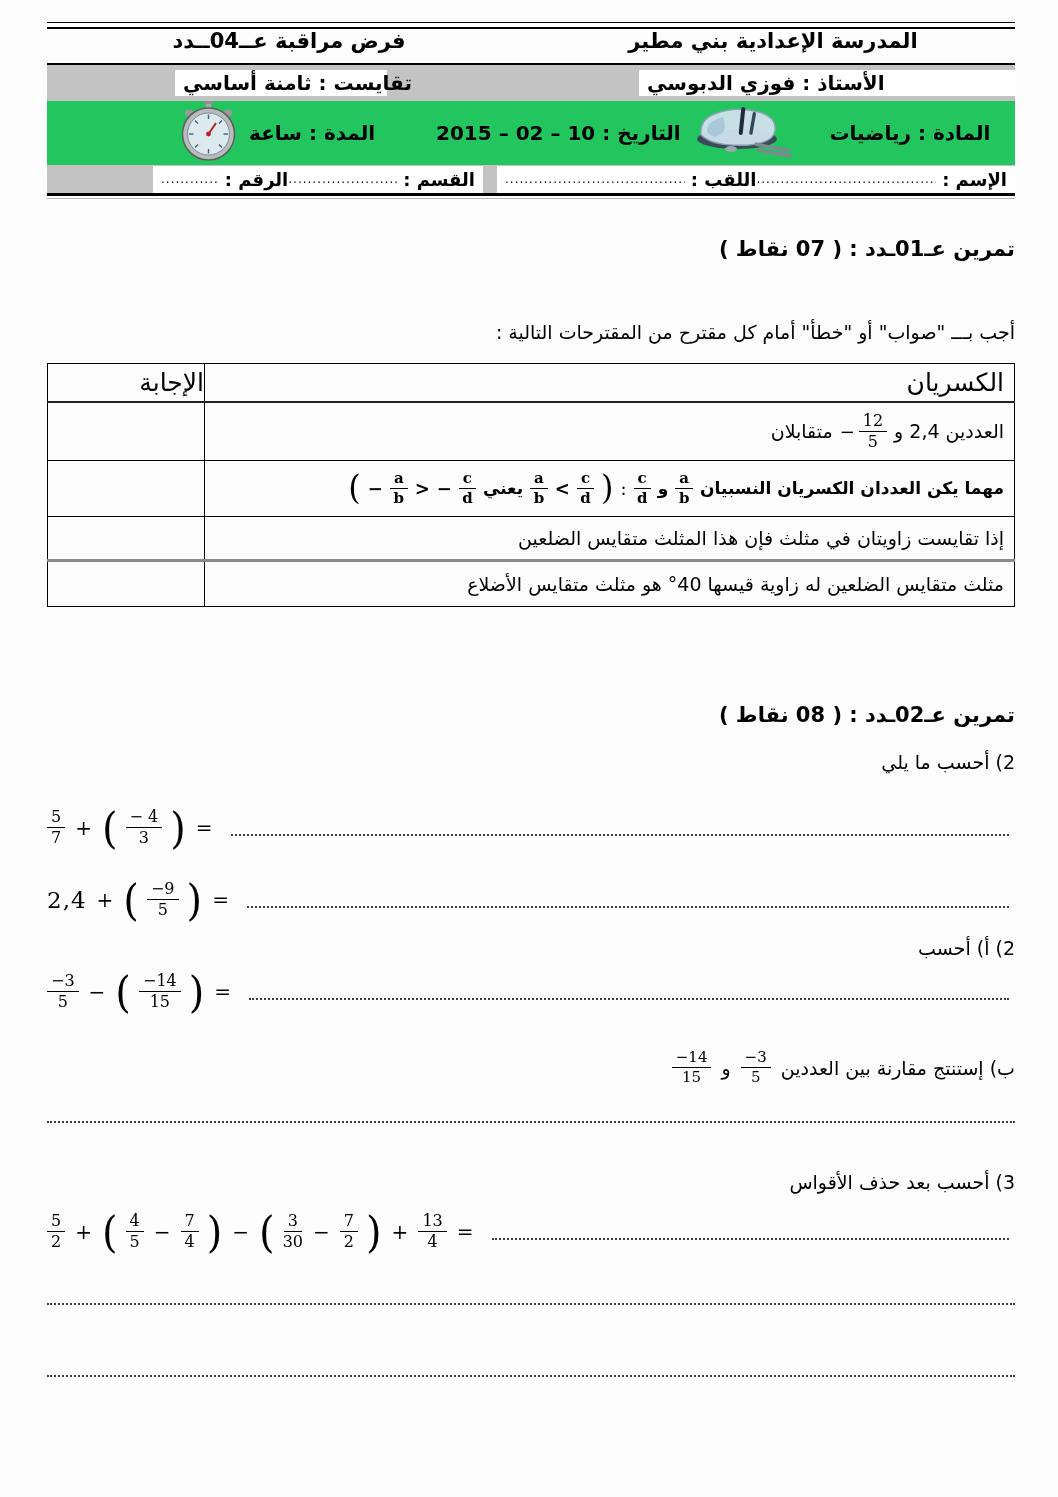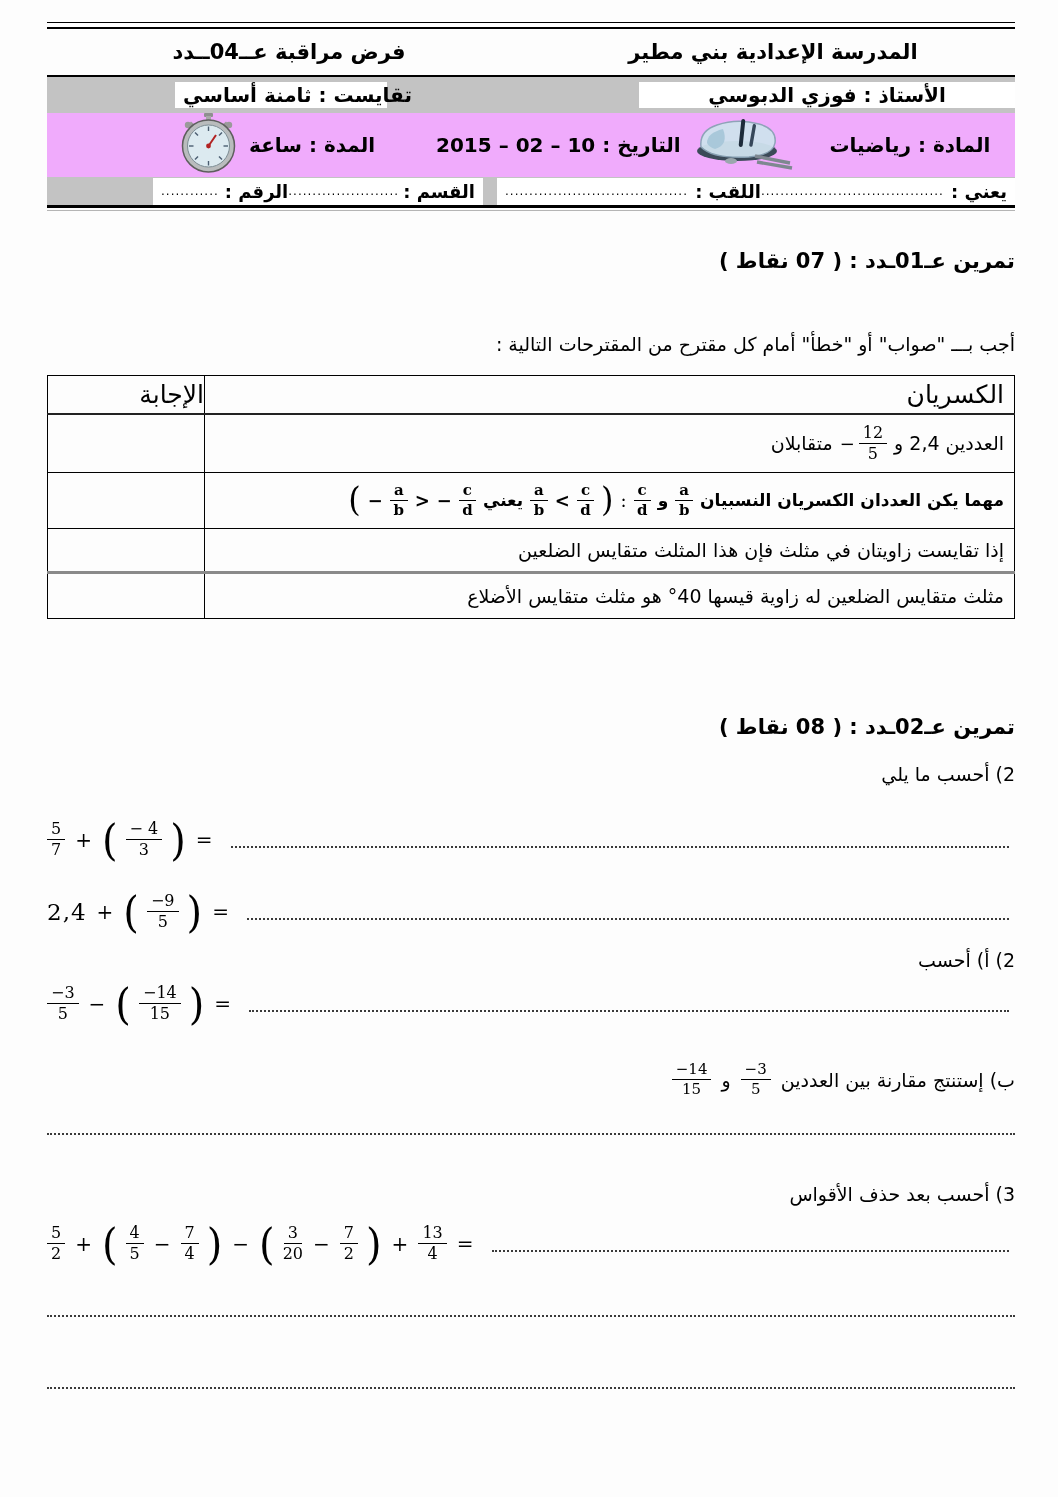--- a/index.html
+++ b/index.html
@@ -8,28 +8,28 @@
     width:1058px; height:1497px; margin:0 auto; background:#fdfdfd;
     position:relative; color:#000;
     font-family:"DejaVu Sans", sans-serif;
     overflow:hidden;
   }
   .content { padding:22px 43px 0 47px; }
 
   
   .hdr { border-top:1px solid #000; padding-top:4px; }
   .hdr-inner { border-top:2px solid #000; }
-  .hdr-row1 { display:flex; align-items:center; height:48px; border-bottom:2px solid #000; }
+  .hdr-row1 { display:flex; height:36px; border-bottom:2px solid #000; }
   .hdr-row1 .cell { width:50%; text-align:center; font-weight:bold; font-size:21px; }
   .gray { background:#c3c3c3; }
   .hdr-gray1 { height:36px; display:flex; align-items:center; }
   .wbox { background:#fff; font-weight:bold; font-size:20px; padding:1px 8px; white-space:nowrap; }
   .box-level { margin-left:128px; width:212px; text-align:center; }
-  .box-teacher { margin-left:auto; width:376px; text-align:center; }
-  .hdr-row3 { height:64px; display:flex; align-items:center; background:#f0abfc; }
+  .box-teacher { margin-left:auto; width:376px; text-align:left; }
+  .hdr-row3 { height:64px; display:flex; align-items:center; background:#22c55e; }
   .hdr-row3 .lbl { font-weight:bold; font-size:20px; white-space:nowrap; }
   .watch { margin-left:128px; }
   .dur { margin:0 10px 0 8px; }
   .date { margin-left:51px; }
   .tools { margin-left:12px; }
   .subj { margin-left:14px; margin-right:2px; flex:1; text-align:center; }
   .hdr-gray2 { height:31px; display:flex; align-items:center; border-bottom:3px solid #000; }
   .fbox { background:#fff; height:27px; display:flex; align-items:center; direction:rtl; padding:0 8px; overflow:hidden; }
   .fbox .flbl { font-weight:bold; font-size:18px; white-space:nowrap; margin-left:6px; }
   .fdots { font-size:12px; letter-spacing:1px; overflow:hidden; white-space:nowrap; direction:ltr; }
@@ -146,21 +146,21 @@
         </div>
 
         <div class="hdr-gray2 gray">
           <div class="fbox box-left">
             <span class="flbl">القسم :</span>
             <span class="fdots grow">.........................</span>
             <span class="flbl">الرقم :</span>
             <span class="fdots">............</span>
           </div>
           <div class="fbox box-right">
-            <span class="flbl">يعني :</span>
+            <span class="flbl">الإسم :</span>
             <span class="fdots grow">........................................</span>
             <span class="flbl">اللقب :</span>
             <span class="fdots grow">......................................</span>
           </div>
         </div>
       </div>
       <div class="hdr-underline"></div>
     </div>
 
     <div class="ex-title">تمرين عـ01ـدد  :  ( 07 نقاط )</div>
@@ -325,21 +325,21 @@
       <span class="op">−</span>
       <span class="fr fr-16">
         <span class="n">7</span>
         <span class="d">4</span>
       </span>
       <span class="pr">)</span>
       <span class="op">−</span>
       <span class="pr">(</span>
       <span class="fr fr-16">
         <span class="n">3</span>
-        <span class="d">20</span>
+        <span class="d">30</span>
       </span>
       <span class="op">−</span>
       <span class="fr fr-16">
         <span class="n">7</span>
         <span class="d">2</span>
       </span>
       <span class="pr">)</span>
       <span class="op">+</span>
       <span class="fr fr-16">
         <span class="n">13</span>

